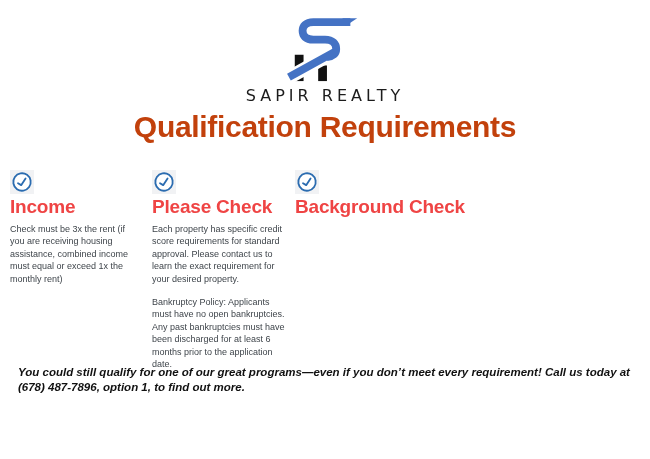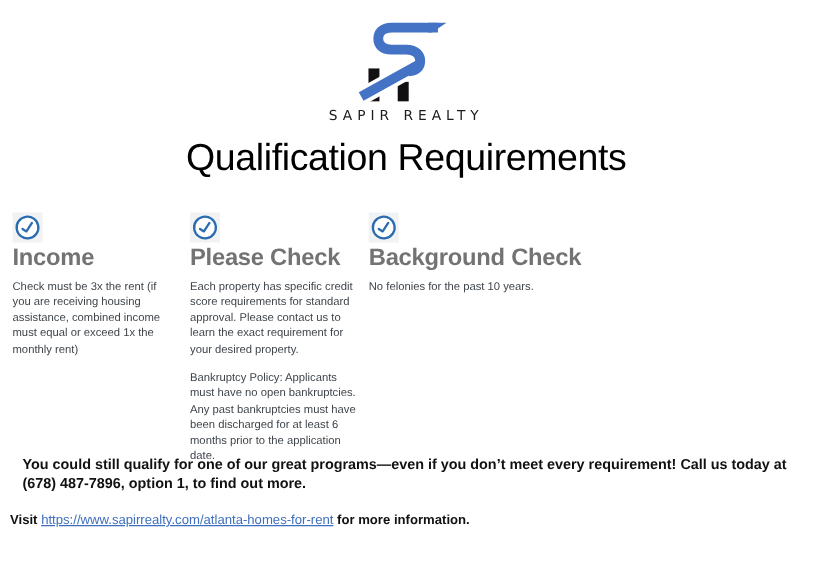--- a/index.html
+++ b/index.html
@@ -18,37 +18,37 @@
   .logo-block {
     position: absolute;
     top: 6px;
     left: 0;
     right: 0;
     text-align: center;
   }
   .logo-svg { display: block; margin: 0 auto; }
   .brand-name {
     margin-top: 2px;
-    font-size: 11px;
+    font-size: 16px;
     letter-spacing: 4px;
     color: #1c1c1c;
     font-weight: 400;
     font-family: "DejaVu Sans", sans-serif;
   }
 
   
   .page-title {
     position: absolute;
     top: 110px;
     left: 0;
     right: 0;
     text-align: center;
     font-size: 30px;
-    font-weight: 400;
-    color: #000000;
+    font-weight: 700;
+    color: #c2410c;
     letter-spacing: -0.3px;
   }
 
   
   .columns {
     position: absolute;
     top: 170px;
     left: 10px;
     display: flex;
   }
@@ -65,21 +65,21 @@
     display: flex;
     align-items: center;
     justify-content: center;
     margin-bottom: 2px;
   }
   .check-svg { transform: rotate(-10deg); }
 
   .col h2 {
     font-size: 19px;
     font-weight: 700;
-    color: #737373;
+    color: #ef4444;
     margin: 2px 0 5px 0;
     letter-spacing: -0.2px;
     white-space: nowrap;
   }
   .col p {
     font-size: 9px;
     line-height: 1.38;
     color: #3f454b;
     margin-bottom: 11px;
   }
@@ -87,20 +87,21 @@
   
   .callout {
     position: absolute;
     top: 365px;
     left: 18px;
     width: 616px;
     font-size: 11.5px;
     line-height: 1.32;
     font-weight: 700;
     color: #111111;
+    font-style: italic;
   }
 
   
   .visit-line {
     position: absolute;
     top: 410px;
     left: 8px;
     font-size: 10.5px;
     color: #111111;
   }
@@ -160,25 +161,21 @@
     </div>
 
     <div class="col col-3">
       <div class="icon-tile">
         <svg class="check-svg" width="22" height="22" viewBox="0 0 24 24">
           <circle cx="12" cy="12" r="9.5" fill="#ffffff" stroke="#2b6cb0" stroke-width="2"></circle>
           <path d="M7.5 12.5 L10.5 15.2 L16.5 8.8" fill="none" stroke="#2b6cb0" stroke-width="2" stroke-linecap="round" stroke-linejoin="round"></path>
         </svg>
       </div>
       <h2>Background Check</h2>
-      <p>No felonies for the past 10 years.</p>
     </div>
 
 
   </div>
 
   <div class="callout">You could still qualify for one of our great programs—even if you don’t meet every requirement! Call us today at (678) 487-7896, option 1, to find out more.</div>
 
-  <div class="visit-line">
-    <span class="bold-text">Visit </span><a class="website-link">https://www.sapirrealty.com/atlanta-homes-for-rent</a><span class="bold-text"> for more information.</span>
-  </div>
 
 </div>
 
 </body></html>

